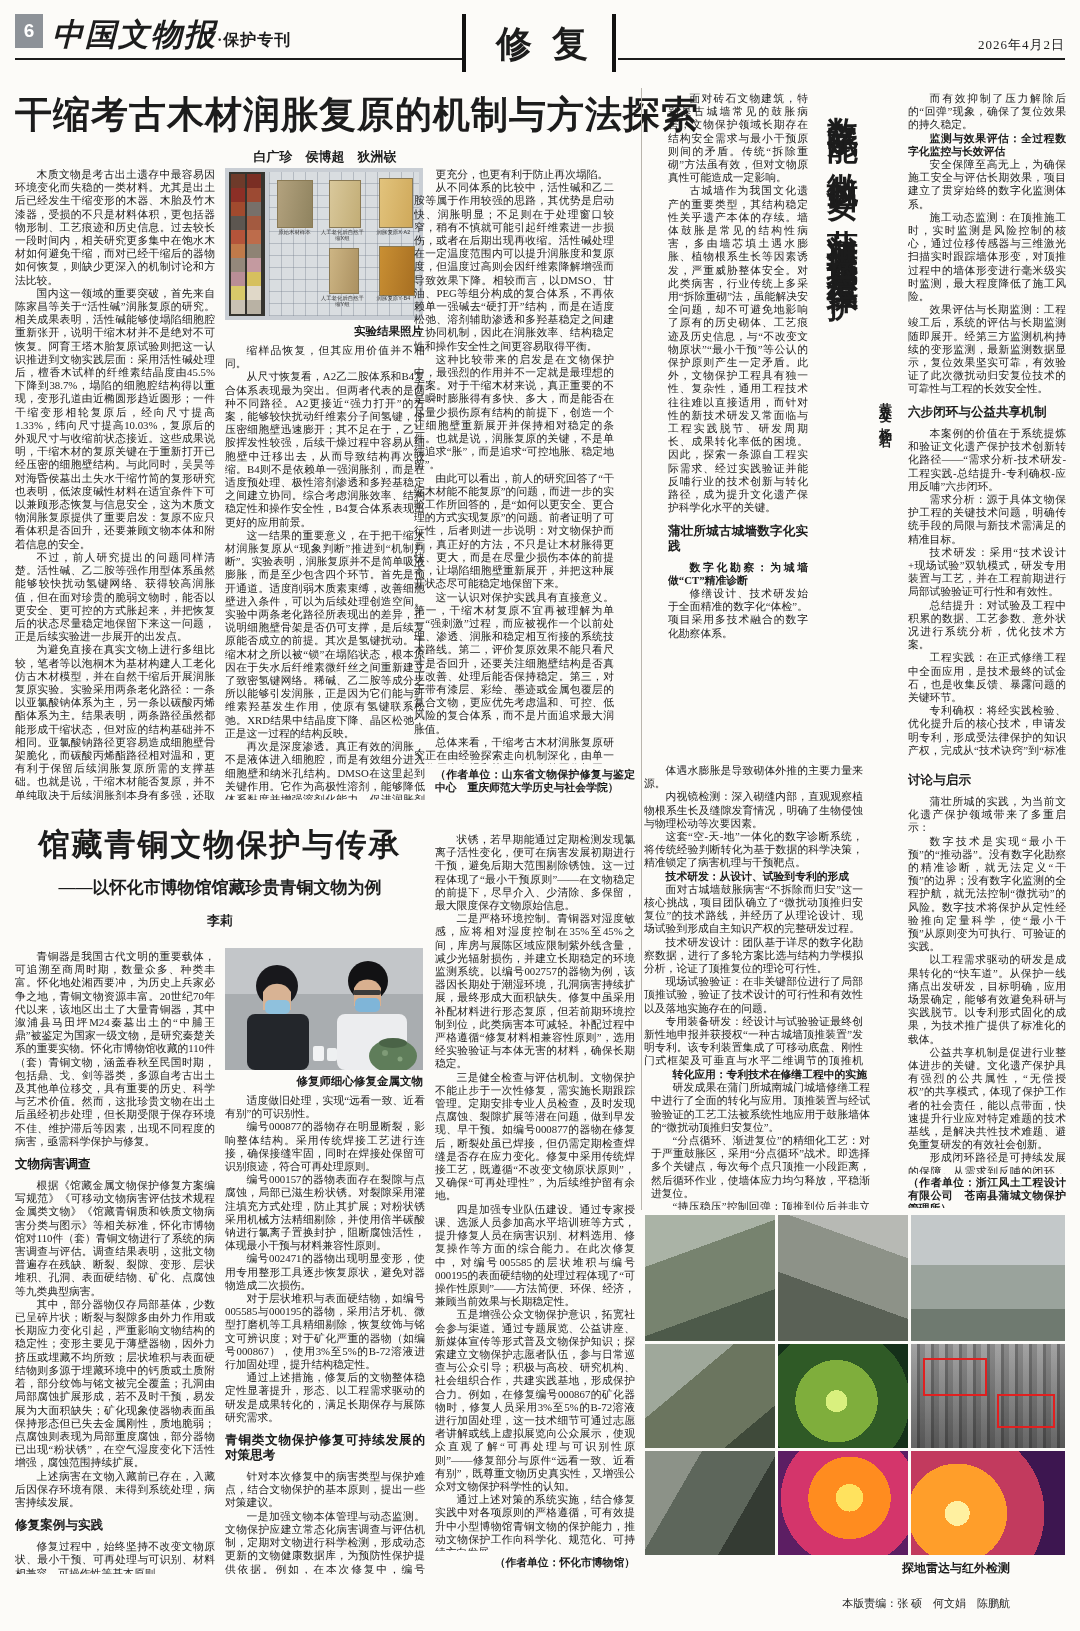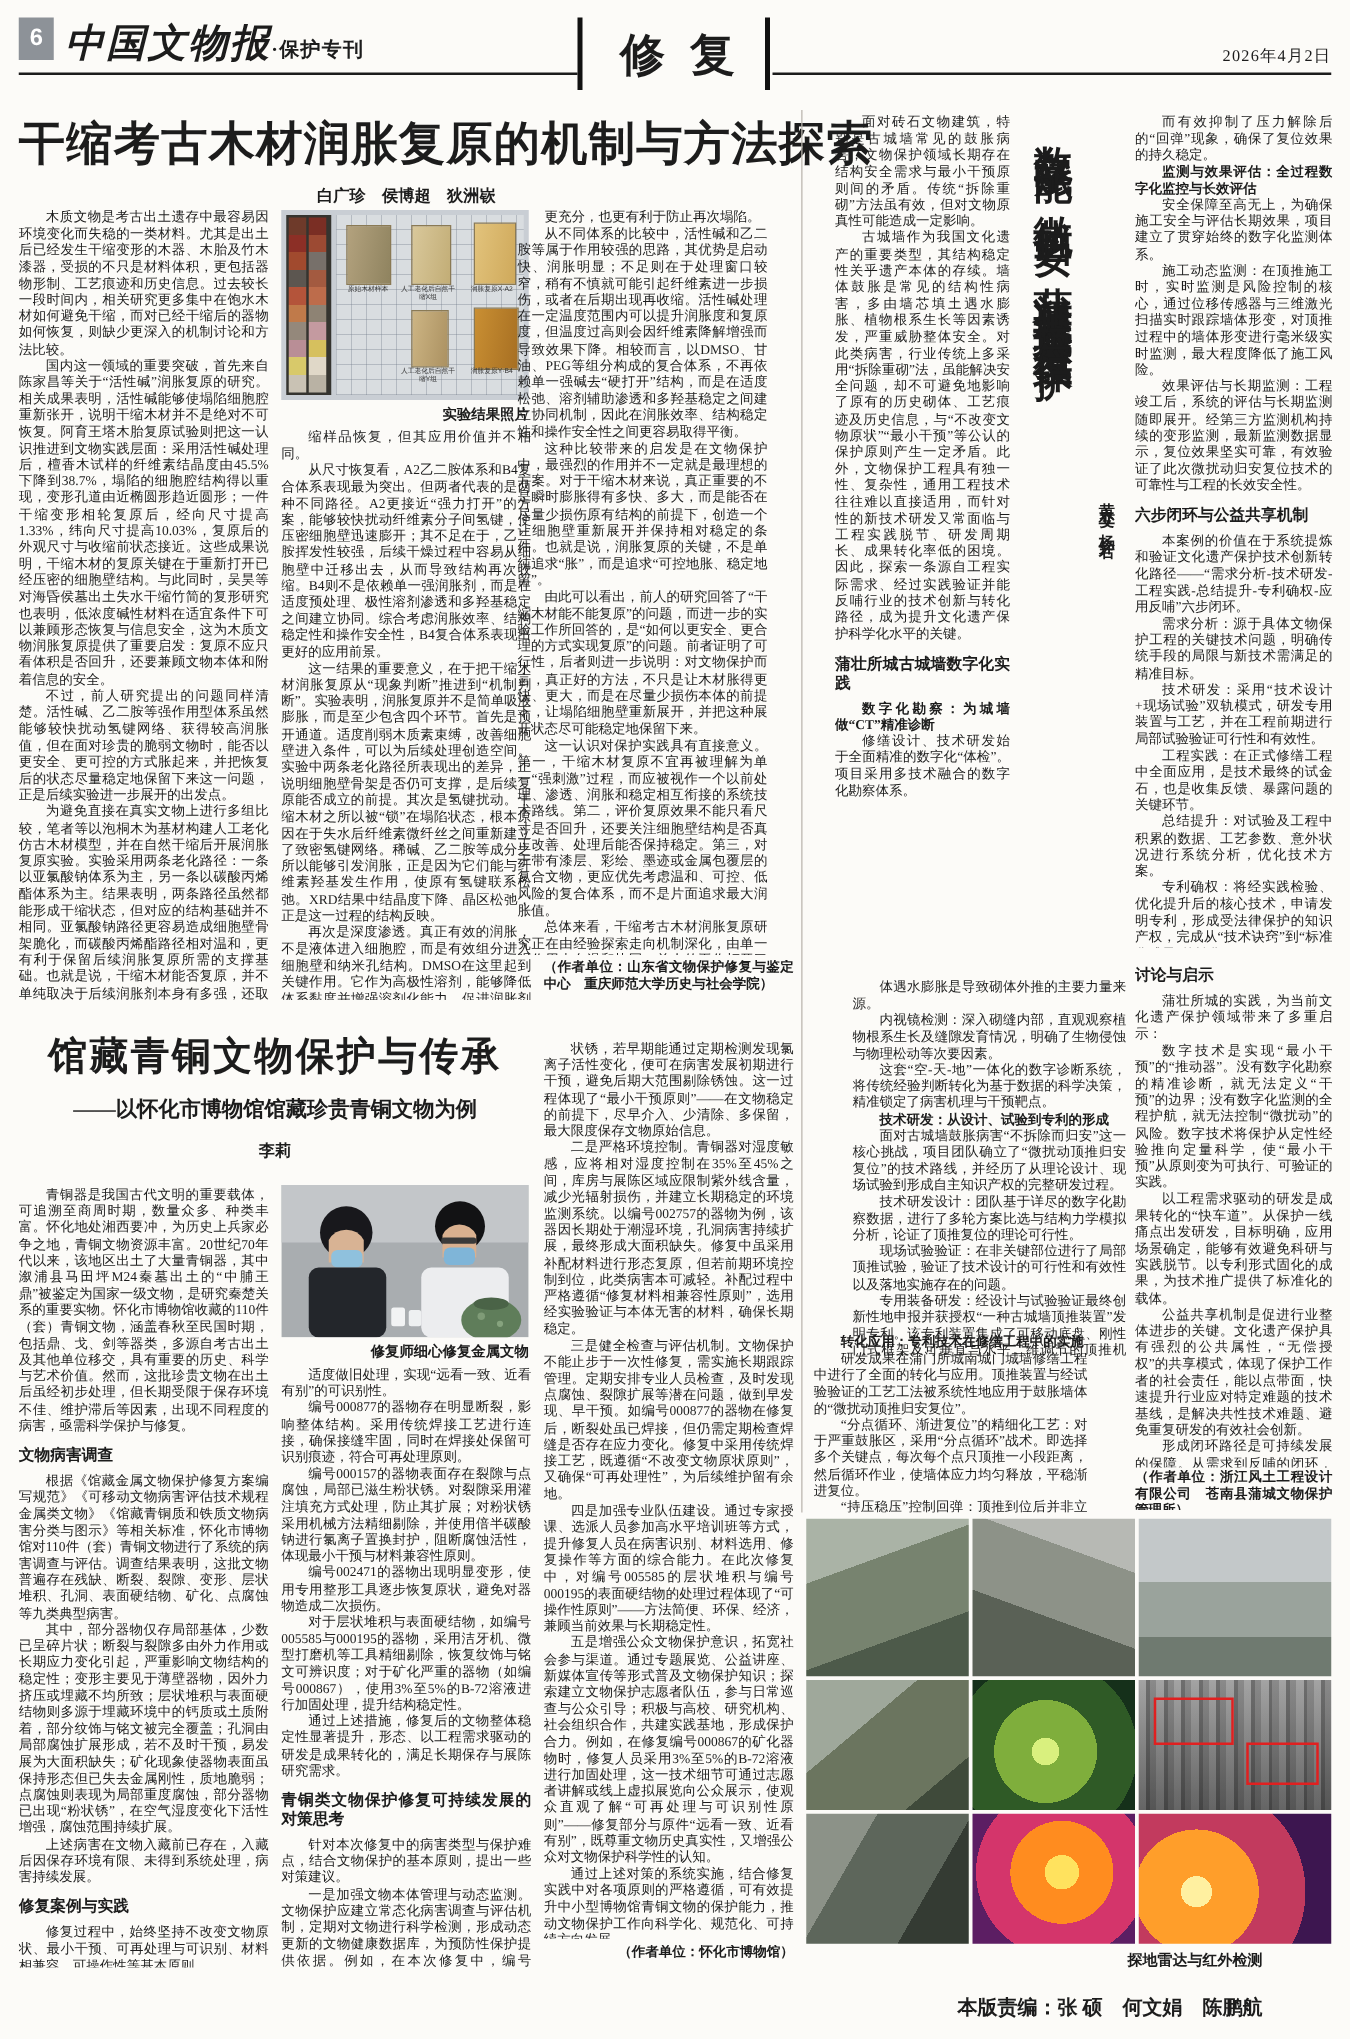--- a/index.html
+++ b/index.html
@@ -95,21 +95,21 @@
   .t7{left:0;top:236px;width:130px;height:104px;
       background:linear-gradient(120deg,#8c9288 0 30%,#5d665b 30% 70%,#343b33 70%);}
   .t8{left:133px;top:236px;width:130px;height:104px;
       background:radial-gradient(circle at 55% 45%,#ffe25e 0 15%,#ff8c1f 15% 45%,#d4356b 45% 75%,#5c1e63 75%);}
   .t9{left:266px;top:236px;width:154px;height:104px;
       background:radial-gradient(circle at 30% 60%,#fff0a0 0 10%,#ff9e2a 10% 40%,#c23a5e 40% 70%,#3d1650 70%);}
   .collage-caption{position:absolute;left:645px;top:1560px;width:420px;padding-right:55px;
                    box-sizing:border-box;text-align:right;font-size:12px;font-weight:700;
                    font-family:"Liberation Sans",sans-serif;}
   .footer{position:absolute;left:645px;top:1596px;width:420px;padding-right:55px;
-          box-sizing:border-box;text-align:right;font-size:16px;font-weight:700;}
+          box-sizing:border-box;text-align:right;font-size:11px;font-weight:400;}
 </style>
 </head>
 <body>
 
 <div class="page">
 
   <div class="pagenum">6</div>
   <div class="brand"><span>中国文物报</span><span class="edition">·保护专刊</span></div>
   <div class="rule-l"></div>
   <div class="rule-r"></div>
@@ -183,26 +183,26 @@
       <p class="sh">监测与效果评估：全过程数字化监控与长效评估</p>
       <p>安全保障至高无上，为确保施工安全与评估长期效果，项目建立了贯穿始终的数字化监测体系。</p>
       <p>施工动态监测：在顶推施工时，实时监测是风险控制的核心，通过位移传感器与三维激光扫描实时跟踪墙体形变，对顶推过程中的墙体形变进行毫米级实时监测，最大程度降低了施工风险。</p>
       <p>效果评估与长期监测：工程竣工后，系统的评估与长期监测随即展开。经第三方监测机构持续的变形监测，最新监测数据显示，复位效果坚实可靠，有效验证了此次微扰动归安复位技术的可靠性与工程的长效安全性。</p>
     </div>
   <div class="col" style="left:908px;top:396px;width:158px;height:362px;">
       <p class="bh">六步闭环与公益共享机制</p>
       <p>本案例的价值在于系统提炼和验证文化遗产保护技术创新转化路径——“需求分析-技术研发-工程实践-总结提升-专利确权-应用反哺”六步闭环。</p>
       <p>需求分析：源于具体文物保护工程的关键技术问题，明确传统手段的局限与新技术需满足的精准目标。</p>
       <p>技术研发：采用“技术设计+现场试验”双轨模式，研发专用装置与工艺，并在工程前期进行局部试验验证可行性和有效性。</p>
+      <p>总结提升：对试验及工程中积累的数据、工艺参数、意外状况进行系统分析，优化技术方案。</p>
       <p>工程实践：在正式修缮工程中全面应用，是技术最终的试金石，也是收集反馈、暴露问题的关键环节。</p>
-      <p>总结提升：对试验及工程中积累的数据、工艺参数、意外状况进行系统分析，优化技术方案。</p>
       <p>专利确权：将经实践检验、优化提升后的核心技术，申请发明专利，形成受法律保护的知识产权，完成从“技术诀窍”到“标准化成果”的转化。</p>
     </div>
 
-  <div class="col" style="left:682px;top:764px;width:219px;height:302px;margin-top:20px;">
+  <div class="col" style="left:644px;top:764px;width:219px;height:302px;">
       <p>体遇水膨胀是导致砌体外推的主要力量来源。</p>
       <p>内视镜检测：深入砌缝内部，直观观察植物根系生长及缝隙发育情况，明确了生物侵蚀与物理松动等次要因素。</p>
       <p>这套“空-天-地”一体化的数字诊断系统，将传统经验判断转化为基于数据的科学决策，精准锁定了病害机理与干预靶点。</p>
       <p class="sh">技术研发：从设计、试验到专利的形成</p>
       <p>面对古城墙鼓胀病害“不拆除而归安”这一核心挑战，项目团队确立了“微扰动顶推归安复位”的技术路线，并经历了从理论设计、现场试验到形成自主知识产权的完整研发过程。</p>
       <p>技术研发设计：团队基于详尽的数字化勘察数据，进行了多轮方案比选与结构力学模拟分析，论证了顶推复位的理论可行性。</p>
       <p>现场试验验证：在非关键部位进行了局部顶推试验，验证了技术设计的可行性和有效性以及落地实施存在的问题。</p>
       <p>专用装备研发：经设计与试验验证最终创新性地申报并获授权“一种古城墙顶推装置”发明专利。该专利装置集成了可移动底盘、刚性门式框架及可垂直与水平二维调节的顶推机构。</p>
     </div>
   <div class="col" style="left:651px;top:1068px;width:219px;height:142px;">

